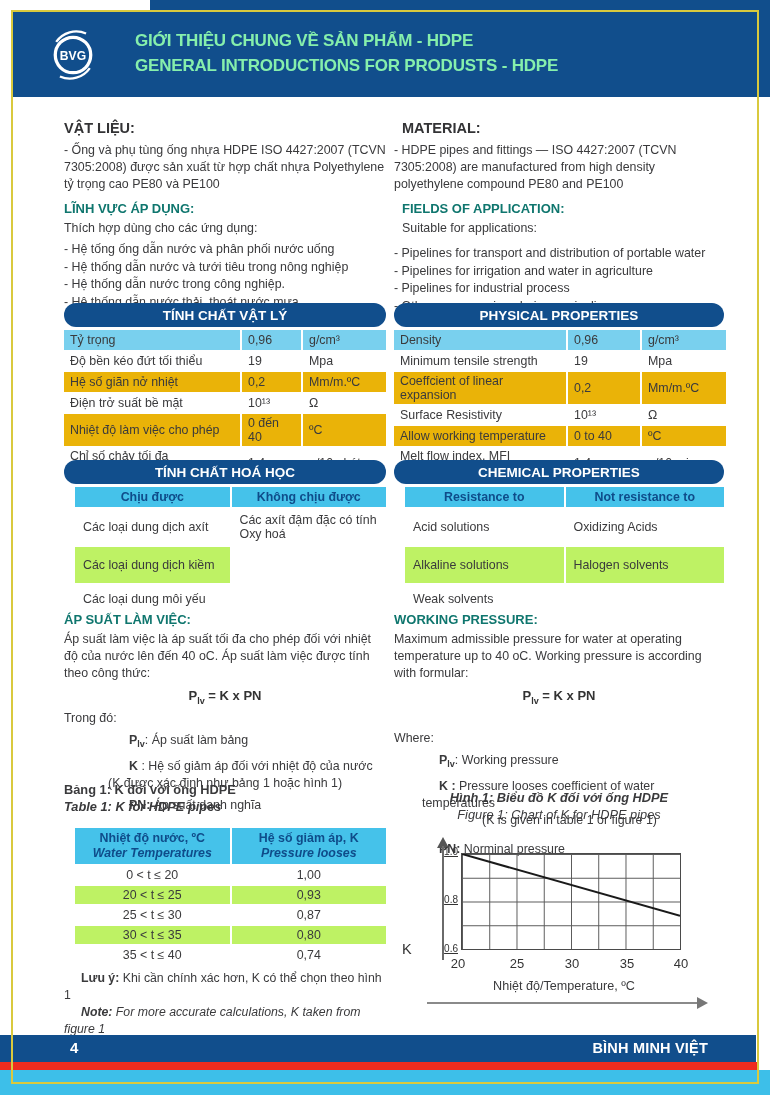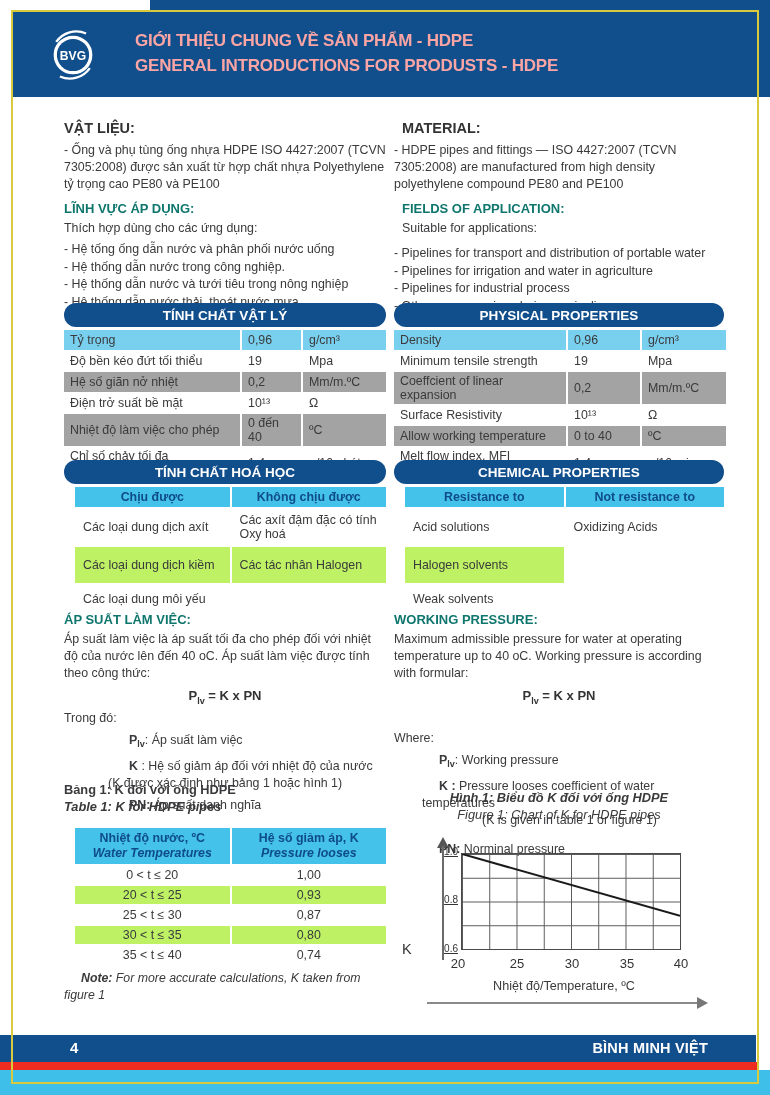--- a/index.html
+++ b/index.html
@@ -8,21 +8,21 @@
 
   
   .frame{position:absolute;left:11px;top:10px;right:11px;bottom:11px;
          border:2px solid #d9c93d;z-index:30;pointer-events:none;}
 
   
   .banner{position:absolute;left:13px;top:11px;right:0;height:86px;background:#114e8c;z-index:10;}
   .banner-bleed{position:absolute;left:150px;top:0;right:0;height:11px;background:#114e8c;z-index:9;}
   .logo{position:absolute;left:32px;top:16px;width:56px;height:56px;}
   .titles{position:absolute;left:122px;top:17px;}
-  .title-line{color:#fca5a5;font-weight:bold;font-size:17px;line-height:25px;letter-spacing:-0.2px;}
+  .title-line{color:#86efac;font-weight:bold;font-size:17px;line-height:25px;letter-spacing:-0.2px;}
 
   
   .col{position:absolute;top:112px;height:925px;}
   .col-left{left:64px;width:322px;}
   .col-right{left:394px;width:330px;}
   .sect{position:absolute;left:0;right:0;}
 
   .h1{font-size:14.5px;font-weight:bold;color:#333335;margin:0 0 6px 0;}
   .h2{font-size:13px;font-weight:bold;color:#0f766e;margin:8px 0 4px 0;}
   .body-p{font-size:12.4px;line-height:17px;margin:0 0 4px 0;}
@@ -31,21 +31,21 @@
   
   .pill{height:24px;border-radius:13px;background:#114e8c;color:#fff;display:flex;
         align-items:center;justify-content:center;font-weight:bold;font-size:13.5px;margin-bottom:3px;text-align:right;}
 
   
   .prow{display:grid;column-gap:2px;margin-bottom:1px;}
   .col-left  .prow{grid-template-columns:176px 59px 83px;}
   .col-right .prow{grid-template-columns:172px 72px 84px;}
   .prow>div{padding:2px 6px;font-size:12.4px;min-height:16px;display:flex;align-items:center;}
   .r-med>div{background:#79d0ee;}
-  .r-lt>div{background:#a3a3a3;}
+  .r-lt>div{background:#eab308;}
   .r-w>div{background:transparent;}
 
   
   .crow{display:grid;grid-template-columns:1fr 1fr;column-gap:2px;margin-bottom:2px;margin-left:11px;}
   .crow>div{padding:3px 8px;font-size:12.4px;}
   .chead>div{background:#45c2ea;color:#0f4c8a;font-weight:bold;text-align:center;padding:3px 4px;}
   .c-w>div{background:transparent;}
   .c-lt>div{background:#bef264;}
   .crow.tall>div{display:flex;align-items:center;min-height:30px;}
 
@@ -114,22 +114,22 @@
   </div>
 
   <div class="col col-left">
 
     <div class="sect" style="top:8px;">
       <div class="h1">VẬT LIỆU:</div>
       <p class="body-p">- Ống và phụ tùng ống nhựa HDPE ISO 4427:2007 (TCVN 7305:2008) được sản xuất từ hợp chất nhựa Polyethylene tỷ trọng cao PE80 và PE100</p>
       <div class="h2">LĨNH VỰC ÁP DỤNG:</div>
       <p class="body-p">Thích hợp dùng cho các ứng dụng:</p>
       <p class="bullet">- Hệ tống ống dẫn nước và phân phối nước uống</p>
+      <p class="bullet">- Hệ thống dẫn nước và tưới tiêu trong nông nghiệp</p>
       <p class="bullet">- Hệ thống dẫn nước trong công nghiệp.</p>
-      <p class="bullet">- Hệ thống dẫn nước và tưới tiêu trong nông nghiệp</p>
       <p class="bullet">- Hệ thống dẫn nước thải, thoát nước mưa...</p>
     </div>
 
     <div class="sect" style="top:191px;">
       <div class="pill">TÍNH CHẤT VẬT LÝ</div>
       <div class="prow r-med">
         <div>Tỷ trọng</div>
           <div>0,96</div>
           <div>g/cm³</div>
       </div>
@@ -165,37 +165,36 @@
       <div class="crow chead">
         <div>Chịu được</div>
           <div>Không chịu được</div>
       </div>
       <div class="crow c-w tall">
         <div>Các loại dung dịch axít</div>
           <div>Các axít đậm đặc có tính Oxy hoá</div>
       </div>
       <div class="crow c-lt tall">
         <div>Các loại dung dịch kiềm</div>
-          <div>Các tác nhân Halogen</div>
       </div>
       <div class="crow c-w" style="margin-top:6px;">
         <div>Các loại dung môi yếu</div>
           <div></div>
       </div>
     </div>
 
     <div class="sect" style="top:500px;">
       <div class="h2" style="margin-top:0;">ÁP SUẤT LÀM VIỆC:</div>
       <p class="body-p">Áp suất làm việc là áp suất tối đa cho phép đối với nhiệt độ của nước lên đến 40 oC. Áp suất làm việc được tính theo công thức:</p>
       <div class="formula">
         <span>P</span><sub>lv</sub><span> = K x PN</span>
       </div>
       <div class="body-p">Trong đó:</div>
       <div class="defs">
-        <div class="defline"><span class="term"><span>P</span><sub>lv</sub></span><span>: Áp suất làm việc</span></div>
+        <div class="defline"><span class="term"><span>P</span><sub>lv</sub></span><span>: Áp suất làm bảng</span></div>
         <div class="defline"><span class="term">K</span><span> : Hệ số giảm áp đối với nhiệt độ của nước</span></div>
         <div style="margin-left:-4px;">(K được xác định như bảng 1 hoặc hình 1)</div>
         <div class="defline"><span class="term">PN:</span><span> Áp suất danh nghĩa</span></div>
       </div>
     </div>
 
     <div class="sect" style="top:670px;">
       <p class="cap-b">Bảng 1: K đối với ống HDPE</p>
       <p class="cap-bi">Table 1: K for HDPE pipes</p>
     </div>
@@ -227,20 +226,21 @@
           <div>30 &lt; t ≤ 35</div>
           <div>0,80</div>
         </div>
       <div class="crow krow c-w">
           <div>35 &lt; t ≤ 40</div>
           <div>0,74</div>
         </div>
     </div>
 
     <div class="sect" style="top:858px;">
+      <p class="note-line"><span class="term">Lưu ý:</span><span> Khi cần chính xác hơn, K có thể chọn theo hình 1</span></p>
       <p class="note-line" style="font-style:italic;"><span class="term">Note:</span><span> For more accurate calculations, K taken from figure 1</span></p>
     </div>
   </div>
 
   <div class="col col-right">
 
     <div class="sect" style="top:8px;">
       <div class="h1" style="margin-left:8px;">MATERIAL:</div>
       <p class="body-p">- HDPE pipes and fittings — ISO 4427:2007 (TCVN 7305:2008) are manufactured from high density polyethylene compound PE80 and PE100</p>
       <div class="h2" style="margin-left:8px;">FIELDS OF APPLICATION:</div>
@@ -289,20 +289,21 @@
       <div class="pill">CHEMICAL PROPERTIES</div>
       <div class="crow chead">
         <div>Resistance to</div>
           <div>Not resistance to</div>
       </div>
       <div class="crow c-w tall">
         <div>Acid solutions</div>
           <div>Oxidizing Acids</div>
       </div>
       <div class="crow c-lt tall">
+        <div>Alkaline solutions</div>
           <div>Halogen solvents</div>
       </div>
       <div class="crow c-w" style="margin-top:6px;">
         <div>Weak solvents</div>
           <div></div>
       </div>
     </div>
 
     <div class="sect" style="top:500px;">
       <div class="h2" style="margin-top:0;">WORKING PRESSURE:</div>

